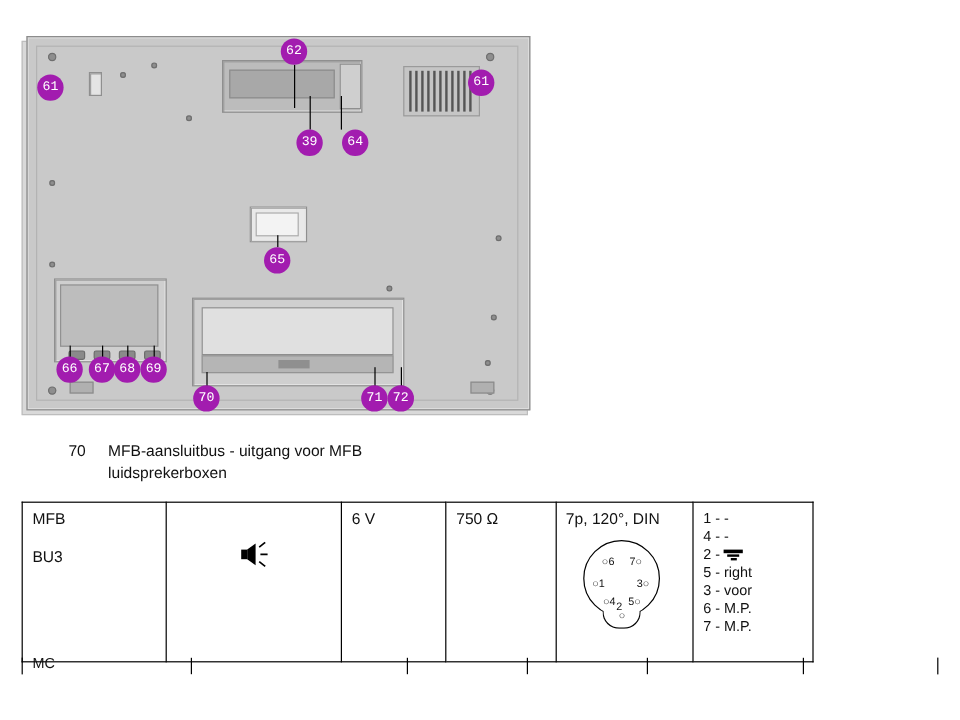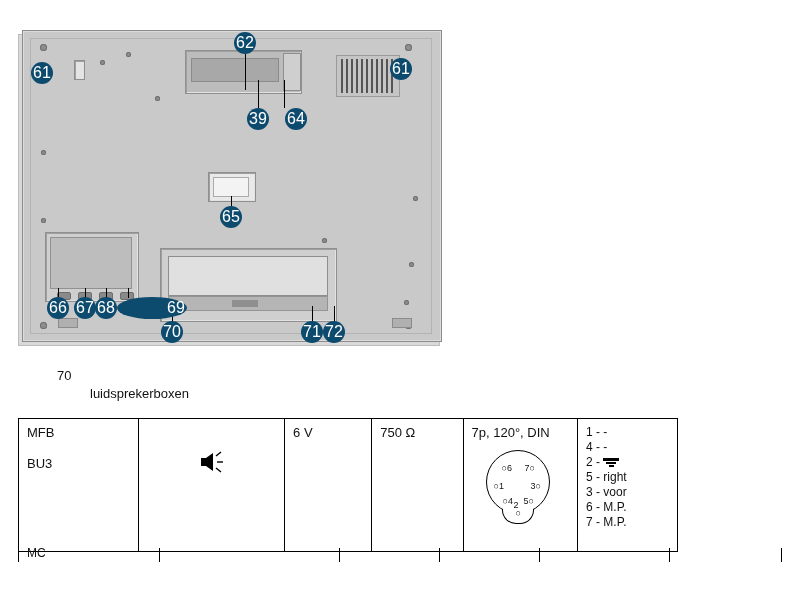--- a/index.html
+++ b/index.html
@@ -199,26 +199,26 @@
     background: #b0b0b0;
     border: 1px solid #8b8b8b;
   }
 
   
   .callout {
     position: absolute;
     width: 22px;
     height: 22px;
     border-radius: 50%;
-    background: #0c4a6e;
+    background: #a21caf;
     color: #ffffff;
-    font-size: 16px;
+    font-size: 11px;
     line-height: 22px;
     text-align: center;
-    font-family: Liberation Sans, sans-serif;
+    font-family: Liberation Mono, monospace;
   }
   .leader {
     position: absolute;
     background: #000000;
     width: 1px;
   }
 
   
   #caption {
     position: absolute;
@@ -444,28 +444,29 @@
 
   <div class="callout" style="left:31px;  top:62px;">61</div>
   <div class="callout" style="left:390px; top:58px;">61</div>
   <div class="callout" style="left:234px; top:32px;">62</div>
   <div class="callout" style="left:247px; top:108px;">39</div>
   <div class="callout" style="left:285px; top:108px;">64</div>
   <div class="callout" style="left:220px; top:206px;">65</div>
   <div class="callout" style="left:47px;  top:297px;">66</div>
   <div class="callout" style="left:74px;  top:297px;">67</div>
   <div class="callout" style="left:95px;  top:297px;">68</div>
-  <div class="callout" style="left:117px; top:297px;padding-left:48px;">69</div>
+  <div class="callout" style="left:117px; top:297px;">69</div>
   <div class="callout" style="left:161px; top:321px;">70</div>
   <div class="callout" style="left:301px; top:321px;">71</div>
   <div class="callout" style="left:323px; top:321px;">72</div>
 </div>
 
 <div id="caption">
   <span class="cap-num">70</span>
+  <span class="cap-l1">MFB-aansluitbus - uitgang voor MFB</span>
   <span class="cap-l2">luidsprekerboxen</span>
 </div>
 
 <table id="spec-table">
   <tbody>
       <tr>
     <td class="c1">
       <div>MFB</div>
       <div class="cell-line2">BU3</div>
     </td>

